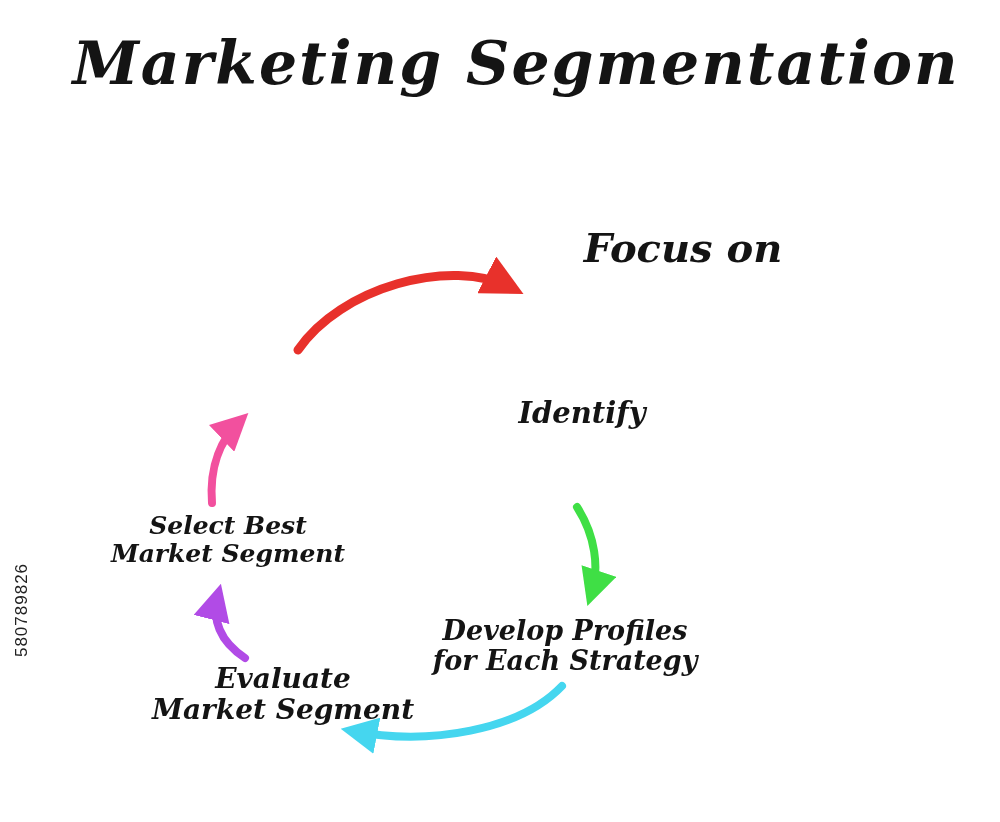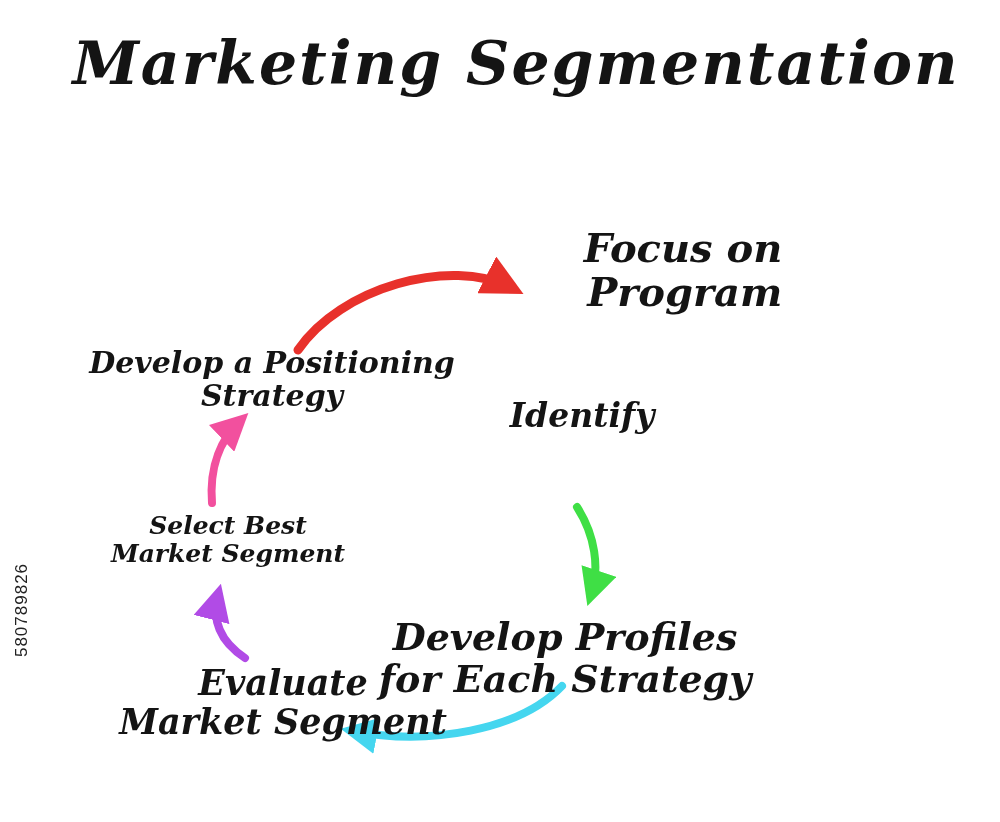--- a/index.html
+++ b/index.html
@@ -33,24 +33,24 @@
     line-height: 1.12;
     padding-left: 16px;
   }
   .node {
     position: absolute;
     transform: translateX(-50%);
     white-space: nowrap;
   }
   .node-focus      { left: 683px; top: 226px; font-size: 40px; line-height: 1.1; text-align: right; }
   .node-positioning{ left: 272px; top: 346px; font-size: 30px; }
-  .node-identify   { left: 582px; top: 398px; font-size: 33px; }
+  .node-identify   { left: 582px; top: 398px; font-size: 29px; }
   .node-select     { left: 228px; top: 512px; font-size: 25px; }
-  .node-profiles   { left: 565px; top: 616px; font-size: 38px; text-align: center; }
-  .node-evaluate   { left: 283px; top: 664px; font-size: 35px; }
+  .node-profiles   { left: 565px; top: 616px; font-size: 27px; text-align: center; }
+  .node-evaluate   { left: 283px; top: 664px; font-size: 28px; }
 
   .arrow-layer {
     position: absolute;
     top: 0;
     left: 0;
     width: 1000px;
     height: 822px;
     pointer-events: none;
   }
   .watermark {
@@ -101,27 +101,22 @@
 
     <path d="M 562 686 C 520 730 430 746 352 731" fill="none" stroke-width="8" stroke-linecap="round" marker-end="url(#head-cyan)" stroke="#45d6ef"></path>
 
     <path d="M 245 658 C 218 640 212 618 218 595" fill="none" stroke-width="8" stroke-linecap="round" marker-end="url(#head-purple)" stroke="#b14be6"></path>
 
     <path d="M 212 503 C 209 465 222 438 240 421" fill="none" stroke-width="8" stroke-linecap="round" marker-end="url(#head-pink)" stroke="#f2509e"></path>
   </svg>
 
   <div class="script-text node node-focus">
     <div>Focus on</div>
-    <div>Program</div>
   </div>
 
-  <div class="script-text node node-positioning">
-    <div>Develop a Positioning</div>
-    <div>Strategy</div>
-  </div>
 
   <div class="script-text node node-identify">
     <div>Identify</div>
   </div>
 
   <div class="script-text node node-select">
     <div>Select Best</div>
     <div>Market Segment</div>
   </div>
 

